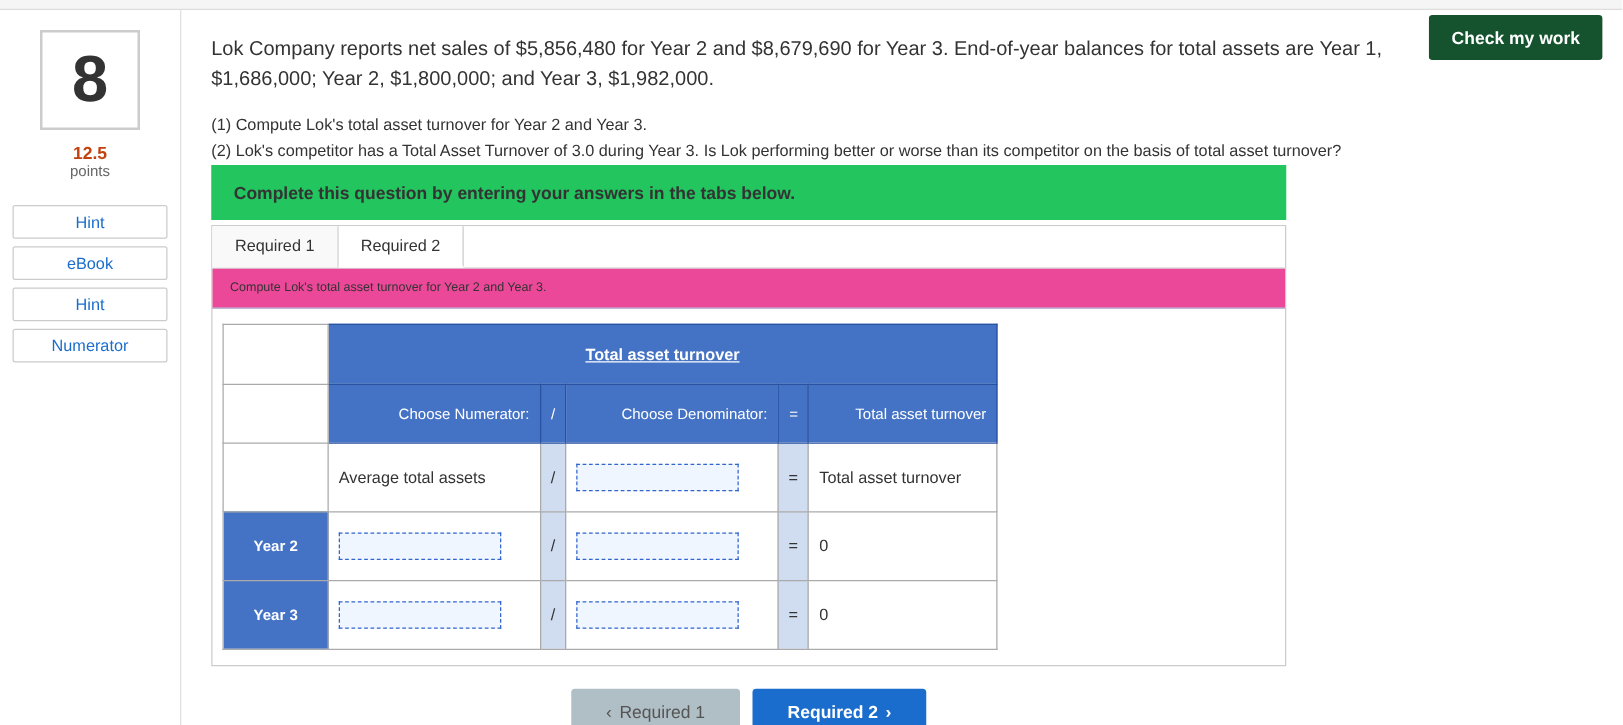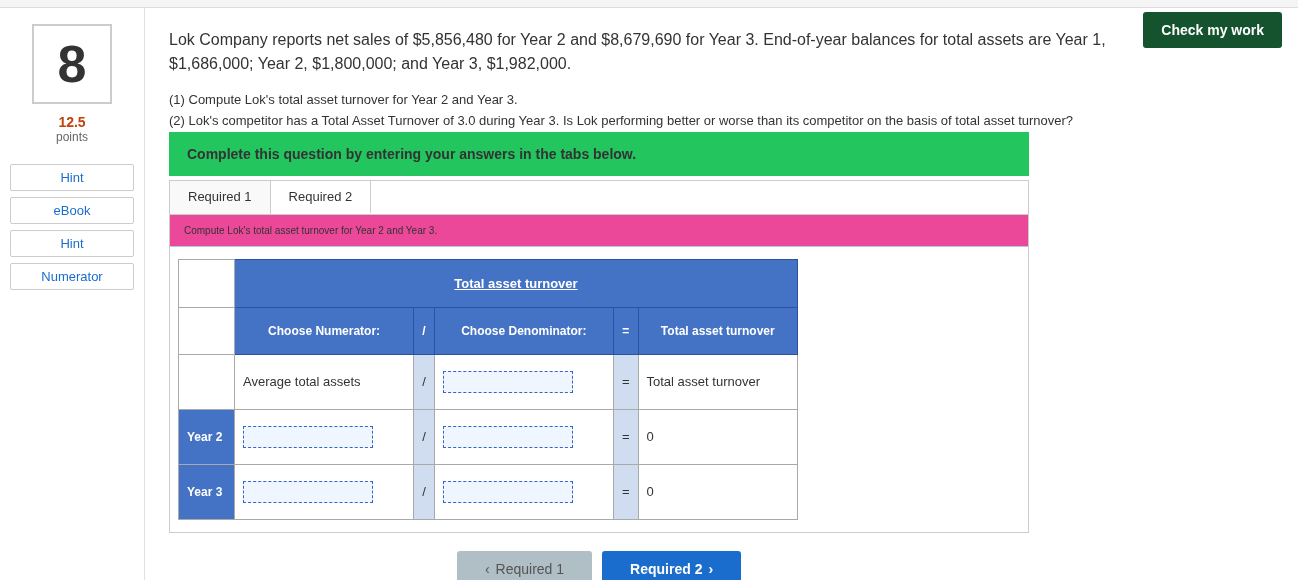--- a/index.html
+++ b/index.html
@@ -163,33 +163,33 @@
       color: #fff;
       text-align: center;
       font-weight: bold;
       font-size: 13px;
       border: 1px solid #2a52a0;
     }
 
     .asset-table .header-row {
       background: #4472c4;
       color: #fff;
-      text-align: center;
-      font-weight: bold;
+      text-align: right;
+      font-weight: normal;
       font-size: 12px;
       border: 1px solid #2a52a0;
     }
 
     .asset-table .row-label {
       background: #4472c4;
       color: #fff;
       font-size: 12px;
       font-weight: bold;
-      width: 56px;
-      text-align: left;
+      width: 84px;
+      text-align: center;
     }
 
     .slash-cell {
       text-align: center;
       width: 20px;
       background: #d0dcf0;
     }
 
     .equals-cell {
       text-align: center;

